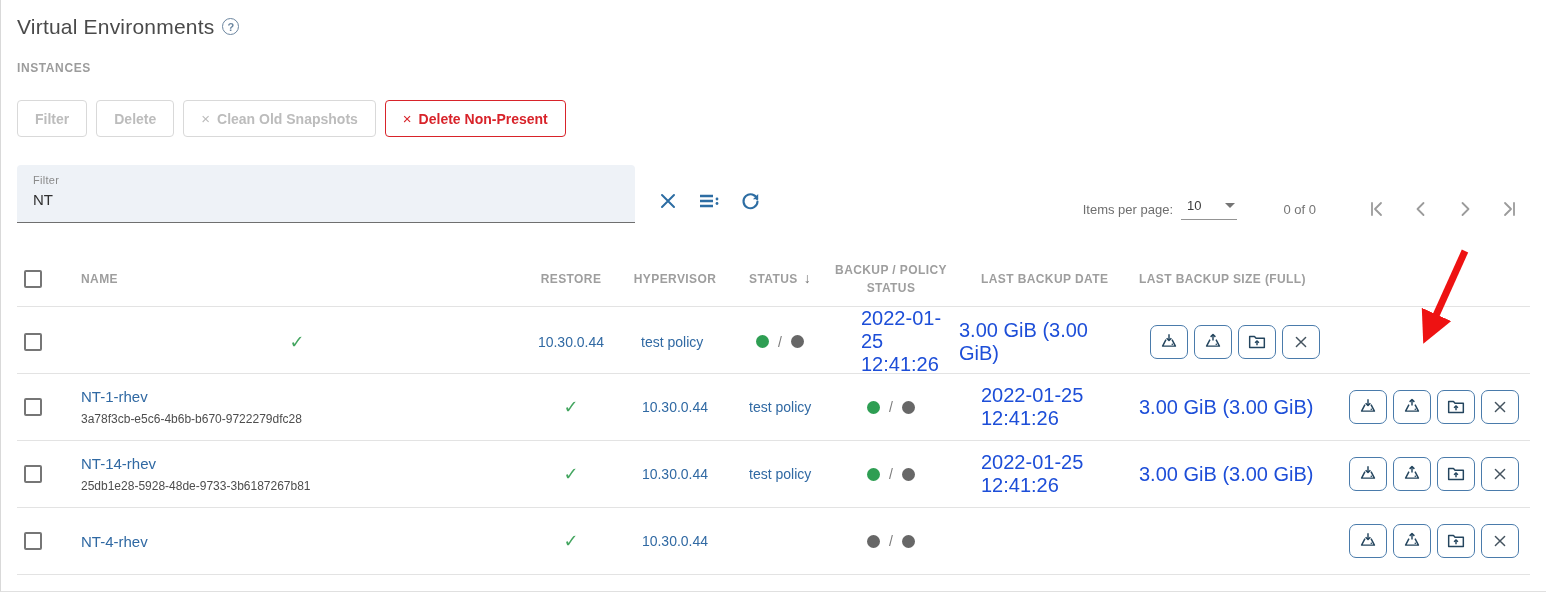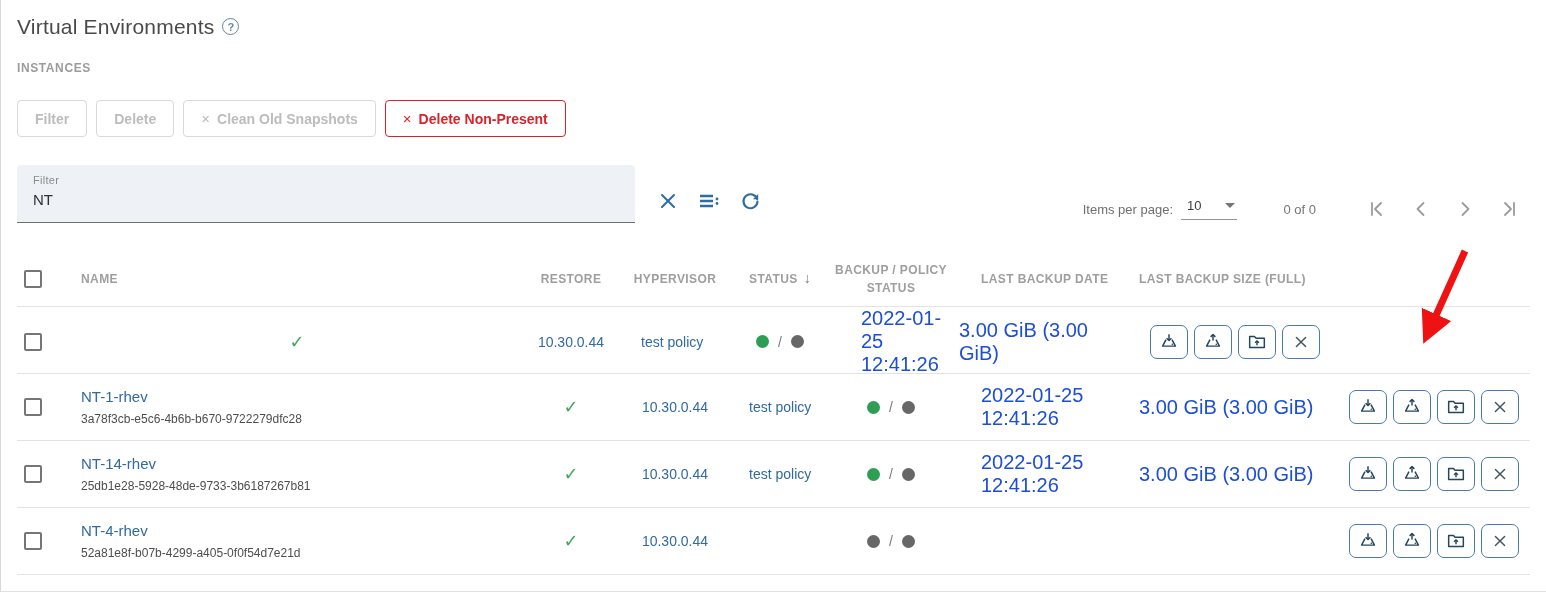--- a/index.html
+++ b/index.html
@@ -322,21 +322,20 @@
       </button>
     </div>
   </div>
 
   <div class="grid-row trow">
     <div>
             <div class="checkbox"></div>
           </div>
     <div class="name-cell">
       <div class="name-link">NT-4-rhev</div>
-      <div class="uuid">52a81e8f-b07b-4299-a405-0f0f54d7e21d</div>
     </div>
     <div class="cell-c"><span class="check-glyph">✓</span></div>
     <div class="cell-c"><span class="link">10.30.0.44</span></div>
     <div class="policy-cell"><span class="link"></span></div>
     <div class="status-cell">
       <span class="dot" style="background: rgb(103, 103, 103);"></span>
       <span>/</span>
       <span class="dot" style="background: rgb(103, 103, 103);"></span>
     </div>
     <div class="plain-cell date-cell"></div>

